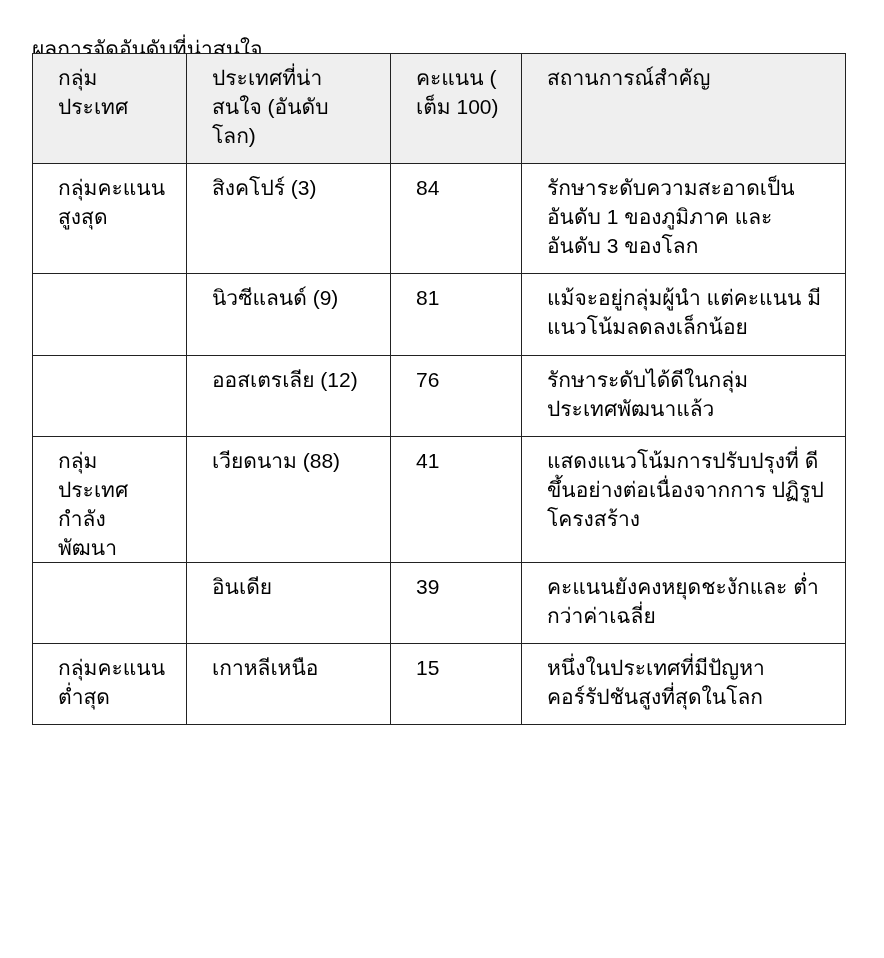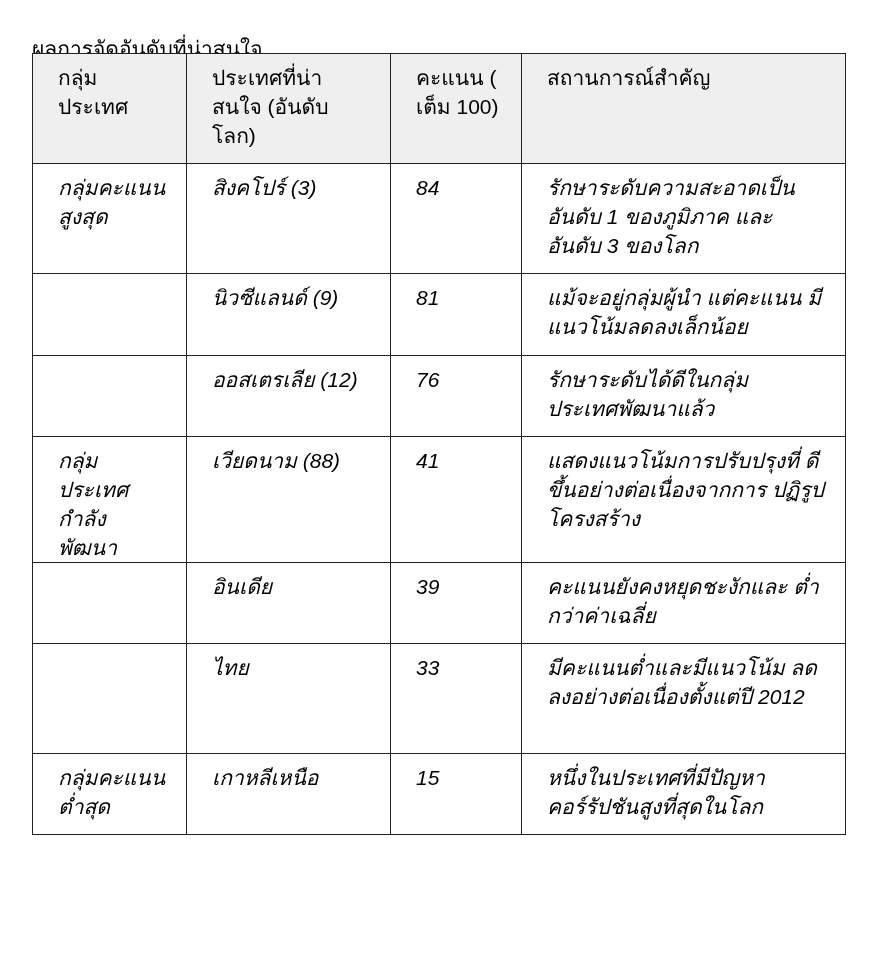--- a/index.html
+++ b/index.html
@@ -22,21 +22,21 @@
   col.c2 { width: 204px; }
   col.c3 { width: 131px; }
   col.c4 { width: 324px; }
   th, td {
     border: 1.5px solid #222222;
     vertical-align: top; text-align: left;
     padding: 9px 14px 0 25px;
     font-weight: normal;
   }
   thead th { background: #efefef; height: 100px; }
-  tbody td span { display: block; font-style: italic; }
+  tbody td span { display: block; }
 </style>
 </head>
 <body>
 
 <div class="caption">ผลการจัดอันดับที่น่าสนใจ</div>
 
 <table>
   <colgroup>
       <col class="c1">
       <col class="c2">
@@ -121,34 +121,20 @@
       <td>
           <span>อินเดีย</span>
         </td>
       <td>
           <span>39</span>
         </td>
       <td>
           <span style="width:280px">คะแนนยังคงหยุดชะงักและ ต่ำกว่าค่าเฉลี่ย</span>
         </td>
     </tr>
-    <tr style="height:110px">
-      <td>
-          <span></span>
-        </td>
-      <td>
-          <span>ไทย</span>
-        </td>
-      <td>
-          <span>33</span>
-        </td>
-      <td>
-          <span style="width:290px">มีคะแนนต่ำและมีแนวโน้ม ลดลงอย่างต่อเนื่องตั้งแต่ปี 2012</span>
-        </td>
-    </tr>
     <tr style="height:81px">
       <td>
           <span style="width:120px">กลุ่มคะแนน ต่ำสุด</span>
         </td>
       <td>
           <span>เกาหลีเหนือ</span>
         </td>
       <td>
           <span>15</span>
         </td>

